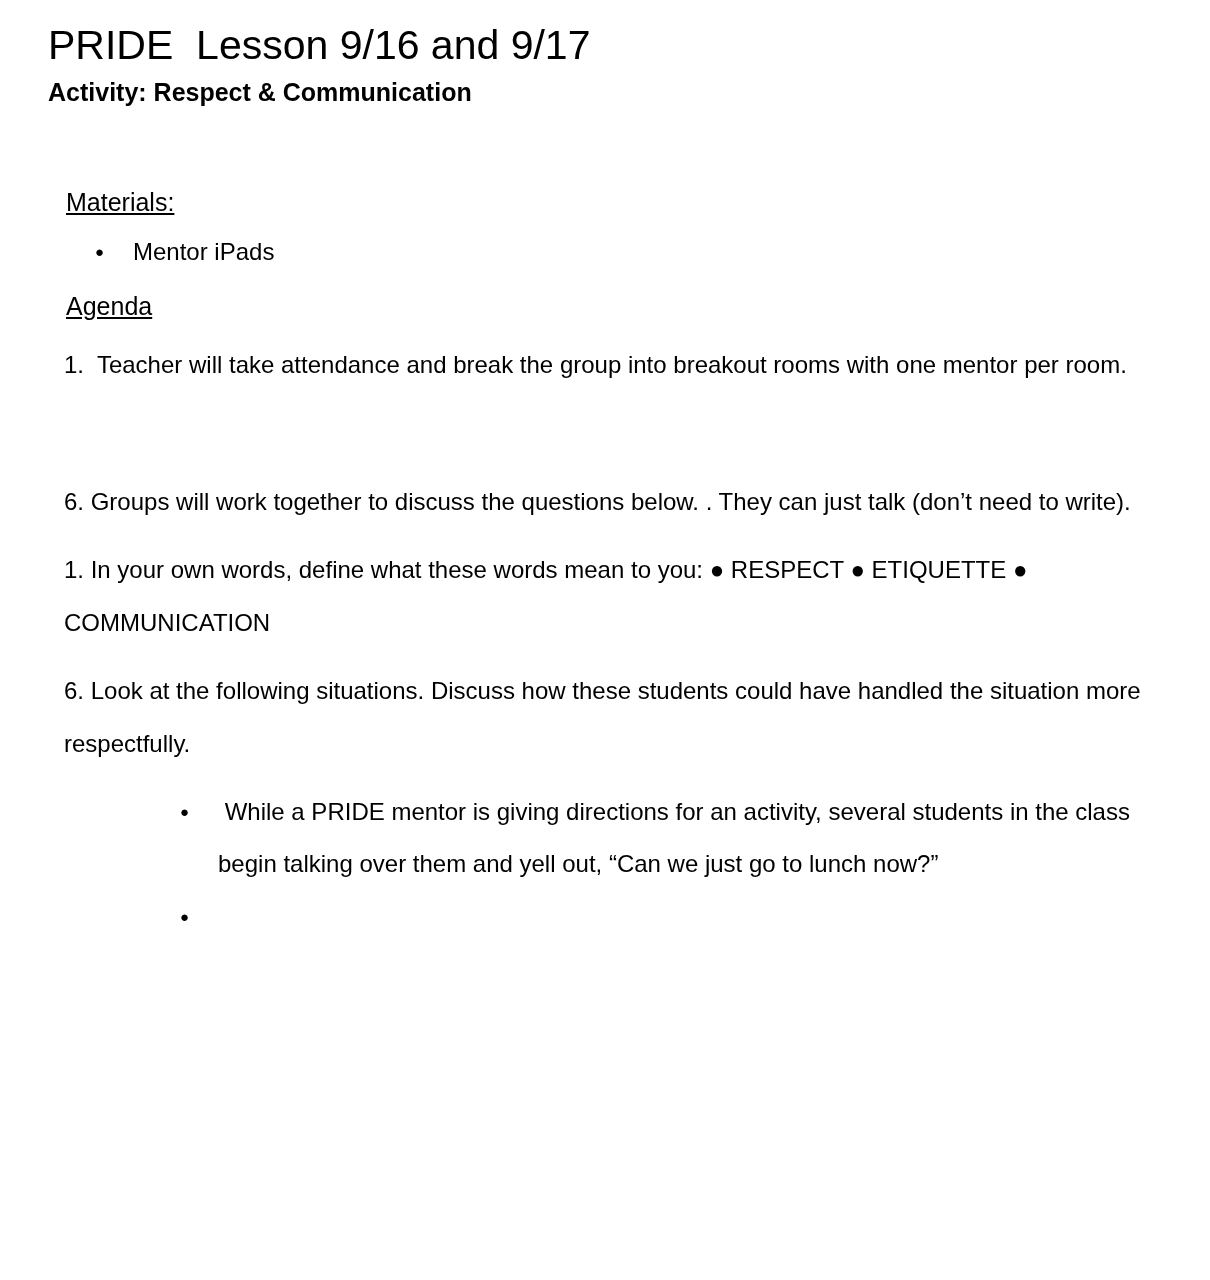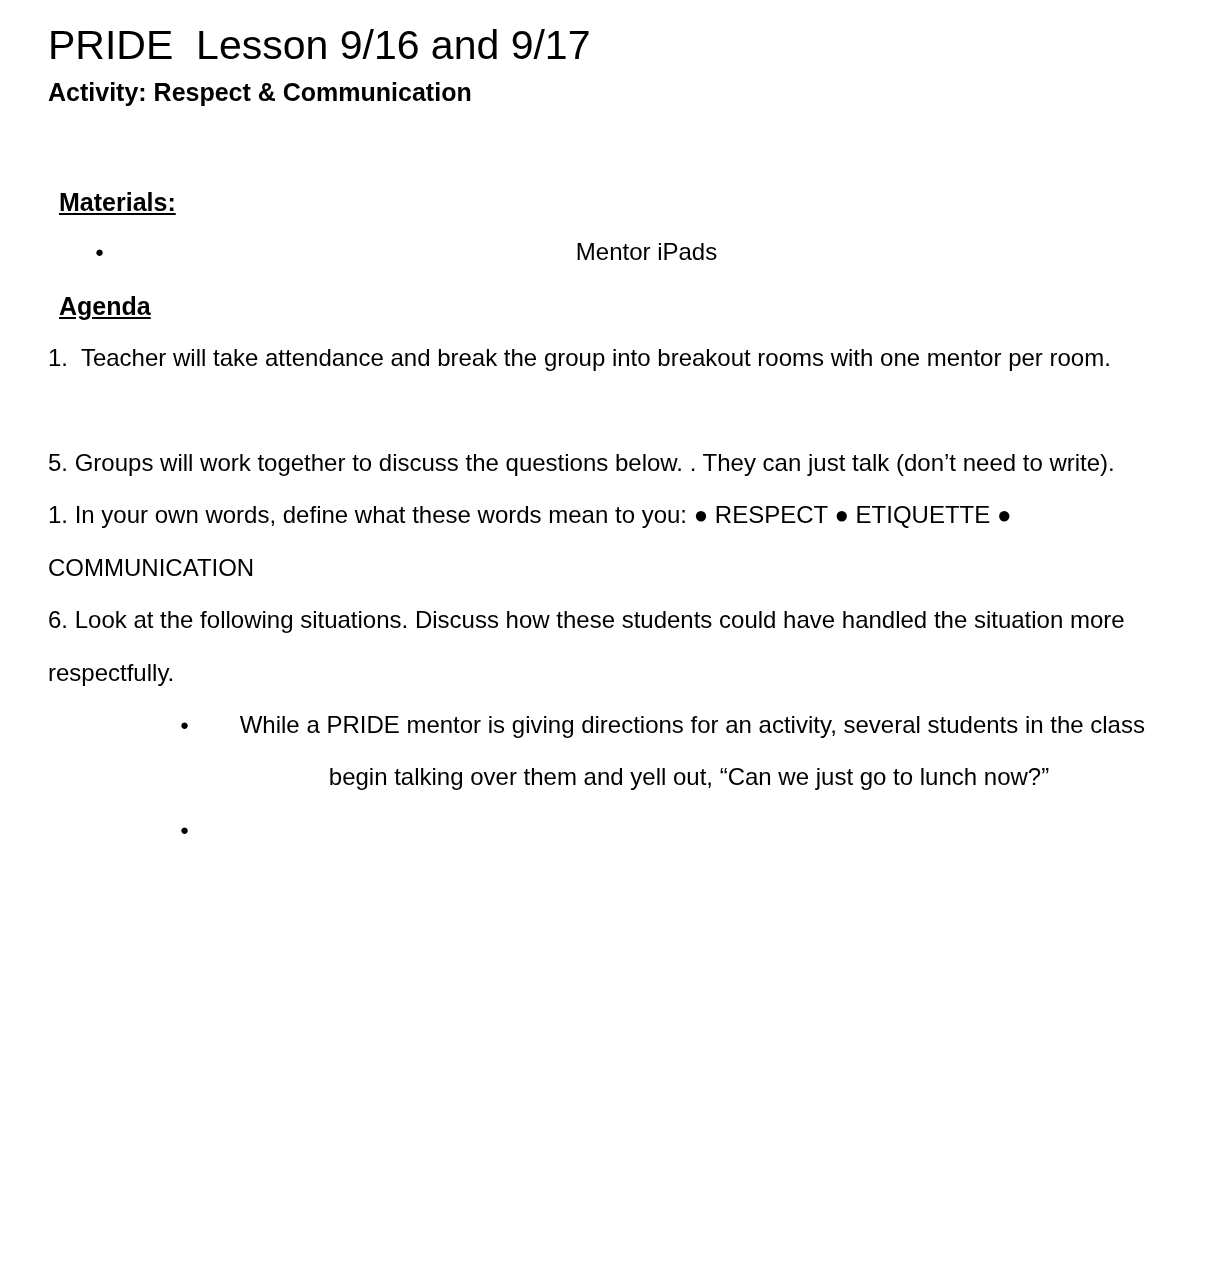--- a/index.html
+++ b/index.html
@@ -27,55 +27,54 @@
     white-space: pre-wrap;
   }
   .doc-subtitle {
     font-size: 25px;
     font-weight: 700;
     line-height: 1.2;
     margin: 8px 0 0 0;
   }
   .section-heading {
     font-size: 25px;
-    font-weight: 700;
+    font-weight: 400;
     text-decoration: underline;
     line-height: 30px;
-    margin: 11px;
+    margin: 18px;
   }
   .materials-heading { margin-top: 80px; }
   .agenda-heading   { margin-top: 24px; }
   .bullet-row {
     display: flex;
     align-items: flex-start;
     font-size: 24px;
   }
   .bullet-row .bullet {
     flex: 0 0 38px;
     width: 38px;
     font-size: 15px;
     line-height: inherit;
   }
   .bullet-row .li-text {
     flex: 1 1 auto;
     white-space: pre-wrap;
-    text-align: center;
   }
   .materials-list .bullet-row {
     padding-left: 47px;
     line-height: 30px;
     margin-top: 20px;
   }
   .body-flow {
     margin-top: 6px;
     font-size: 24px;
     line-height: 52.4px;
   }
   .body-flow p {
-    margin: 0;
+    margin: 16px;
     white-space: pre-wrap;
   }
   .blank-line {
     height: 52.4px;
   }
   .situations-list .bullet-row {
     padding-left: 132px;
     line-height: 52.4px;
   }
 </style>
@@ -98,21 +97,21 @@
   </div>
 
   <h3 class="section-heading agenda-heading">Agenda</h3>
 
   <div class="body-flow">
 
     <p>1.  Teacher will take attendance and break the group into breakout rooms with one mentor per room.</p>
 
     <div class="blank-line"></div>
 
-    <p>5. Groups will work together to discuss the questions below. . They can just talk (don’t need to write).</p>
+    <p>6. Groups will work together to discuss the questions below. . They can just talk (don’t need to write).</p>
 
 
     <p>1. In your own words, define what these words mean to you: ● RESPECT ● ETIQUETTE ● COMMUNICATION</p>
 
 
     <p>6. Look at the following situations. Discuss how these students could have handled the situation more respectfully.</p>
 
     <div class="situations-list">
       <div class="bullet-row">
         <span class="bullet">●</span>

